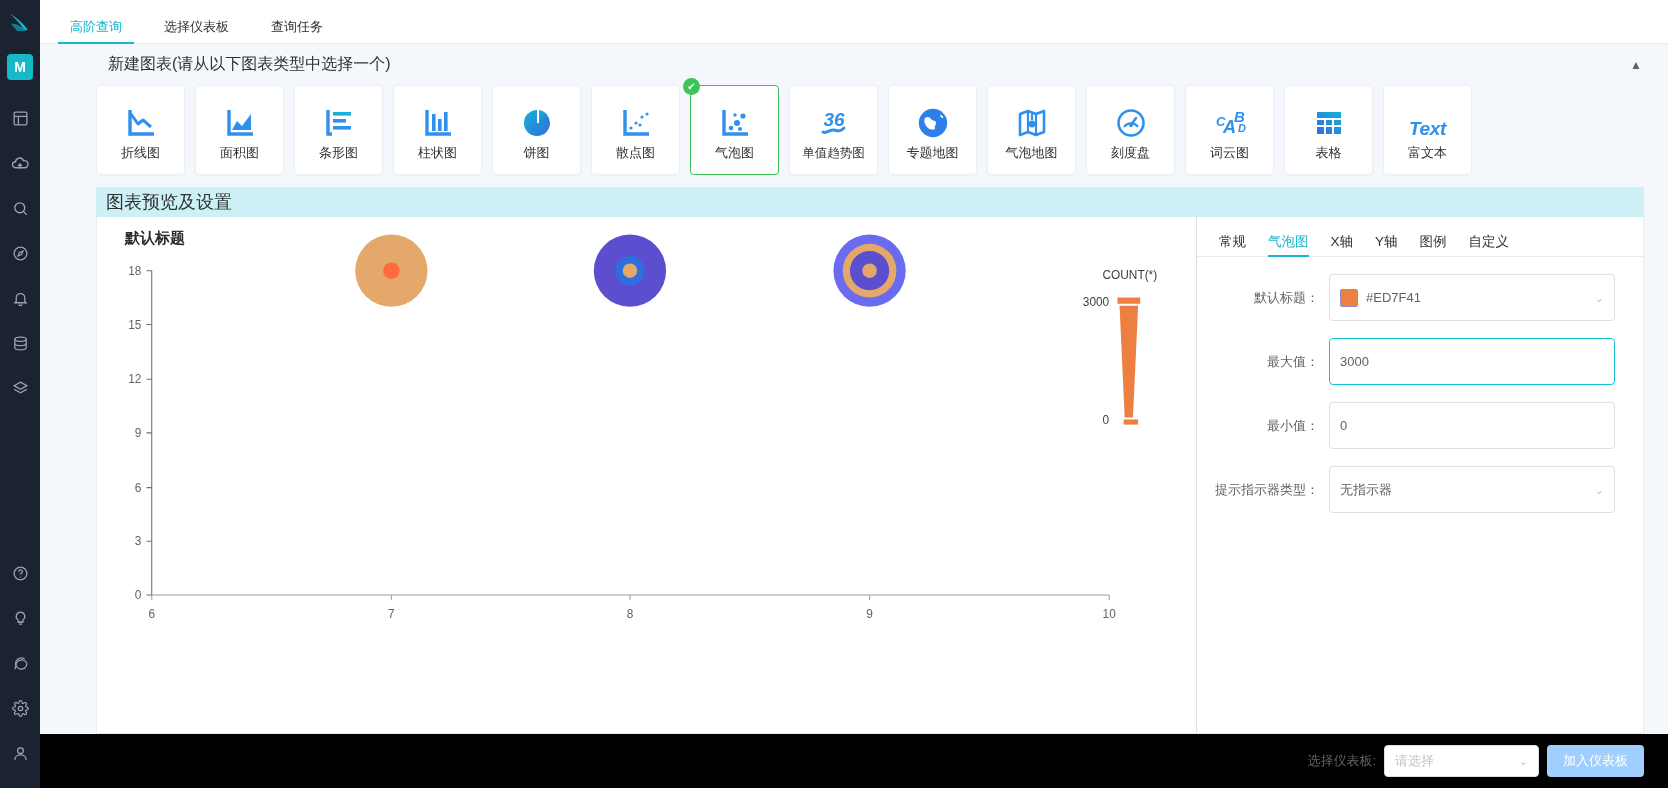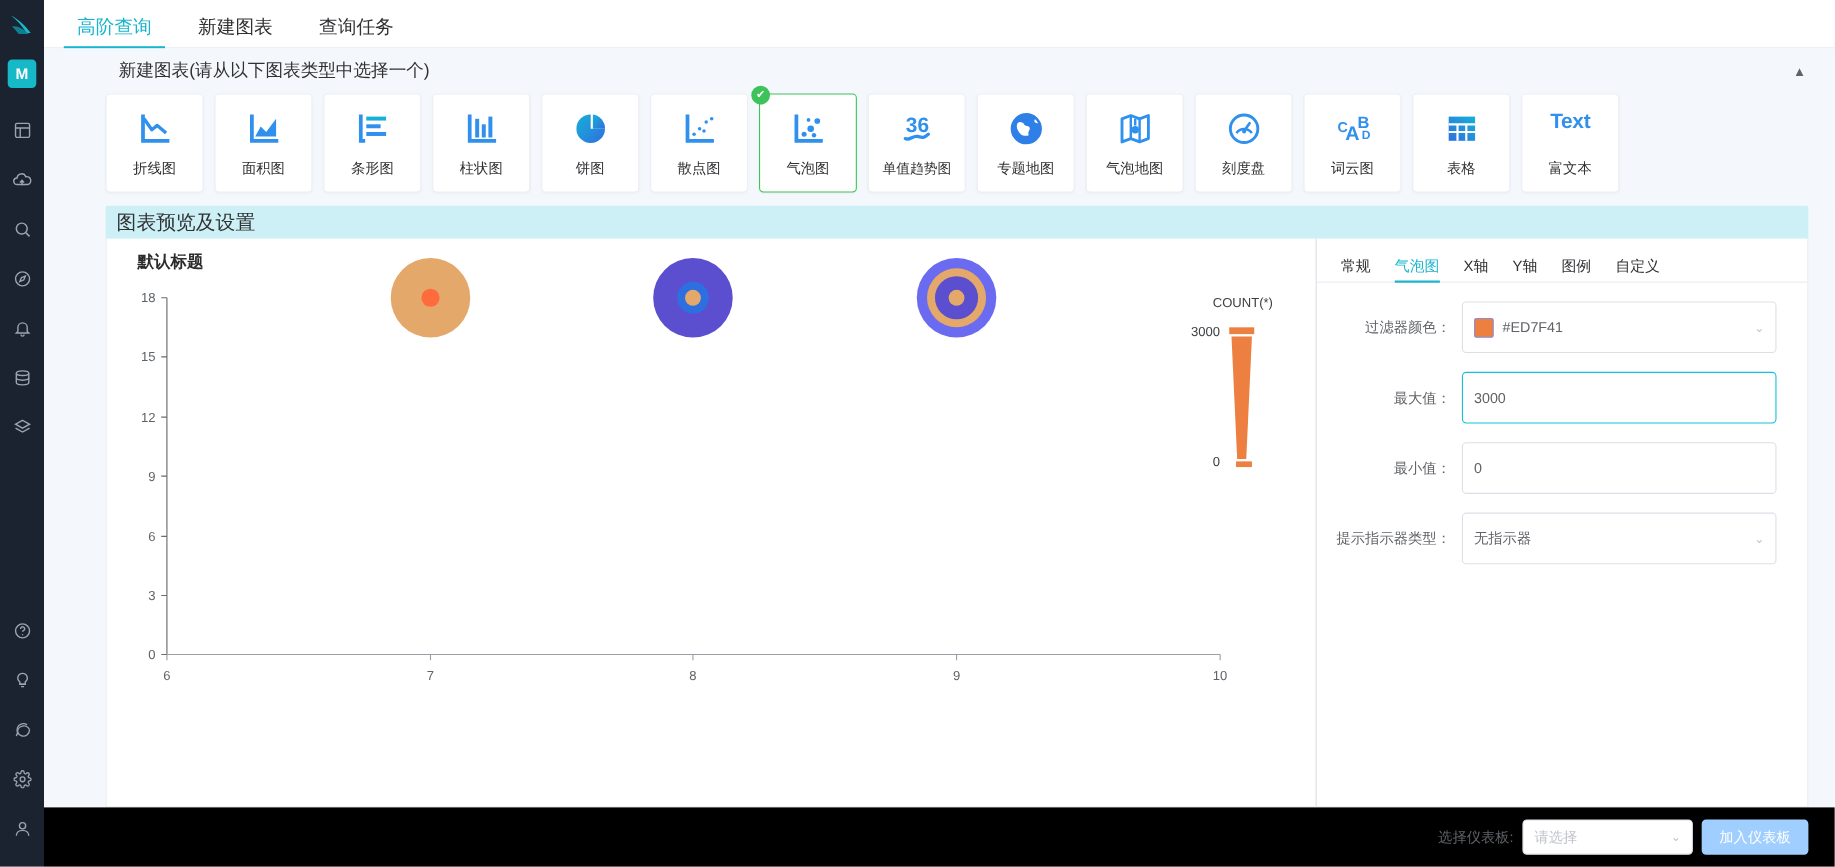--- a/index.html
+++ b/index.html
@@ -35,21 +35,21 @@
 
   
   .main { flex: 1 1 auto; height: 788px; display: flex; flex-direction: column; background: #f4f8fd; }
 
   
   .topbar {
     height: 44px; background: #fff; border-bottom: 1px solid #e6ebf1;
     display: flex; align-items: flex-end; padding-left: 18px; flex: 0 0 44px;
   }
   .top-tab {
-    font-size: 17px; color: #303133; padding: 0 12px 10px 12px; margin-right: 18px;
+    font-size: 13px; color: #303133; padding: 0 12px 10px 12px; margin-right: 18px;
     cursor: pointer; position: relative; font-weight: 500; line-height: 1;
   }
   .top-tab.active { color: #18b5cc; }
   .top-tab.active::after {
     content: ""; position: absolute; left: 0; right: 0; bottom: -1px;
     height: 2px; background: #18b5cc;
   }
 
   
   .newchart-bar {
@@ -68,21 +68,21 @@
   .type-card {
     width: 89px; height: 90px; background: #fff; border: 1px solid #eceff3;
     border-radius: 4px; display: flex; flex-direction: column;
     align-items: center; justify-content: center; gap: 6px;
     position: relative; cursor: pointer;
     box-shadow: 0 1px 2px rgba(0,0,0,.03);
   }
   .type-card.selected { border: 1px solid #3ec25a; }
   .type-card .tname { font-size: 13px; color: #303133; line-height: 1.15; text-align: center; }
   .type-card .tname.two { font-size: 12.5px; }
-  .type-icon { height: 40px; display: flex; align-items: flex-start; justify-content: center; }
+  .type-icon { height: 40px; display: flex; align-items: flex-end; justify-content: center; font-style: italic; }
   .check-badge {
     position: absolute; left: -8px; top: -8px; width: 17px; height: 17px;
     border-radius: 50%; background: #3ec25a; color: #fff;
     font-size: 10px; display: flex; align-items: center; justify-content: center;
     line-height: 1;
   }
   .text-glyph { font-size: 19px; font-weight: bold; color: #2f90ed; letter-spacing: -0.3px; }
 
   
   .preview-head {
@@ -224,21 +224,21 @@
           <circle cx="12" cy="8" r="4"></circle>
           <path d="M4 21c0-4.4 3.6-7 8-7s8 2.6 8 7"></path>
         </svg>
     </div>
   </div>
 
   <div class="main">
 
     <div class="topbar">
       <div class="top-tab active">高阶查询</div>
-      <div class="top-tab">新建图表</div>
+      <div class="top-tab">选择仪表板</div>
       <div class="top-tab">查询任务</div>
     </div>
 
     <div class="newchart-bar">
       <div class="newchart-label">新建图表(请从以下图表类型中选择一个)</div>
       <div class="collapse-caret">▲</div>
     </div>
 
     <div class="types-wrap">
       <div class="types">
@@ -487,21 +487,21 @@
         <div class="set-tabs">
           <div class="set-tab">常规</div>
           <div class="set-tab active">气泡图</div>
           <div class="set-tab">X轴</div>
           <div class="set-tab">Y轴</div>
           <div class="set-tab">图例</div>
           <div class="set-tab">自定义</div>
         </div>
 
         <div class="field-row">
-          <div class="field-label">过滤器颜色：</div>
+          <div class="field-label">默认标题：</div>
           <div class="field-ctl select">
             <span class="swatch" style="background:#ED7F41"></span>
             <span>#ED7F41</span>
             <span class="sel-caret">⌄</span>
           </div>
         </div>
 
         <div class="field-row">
           <div class="field-label">最大值：</div>
           <div class="field-ctl focused">

